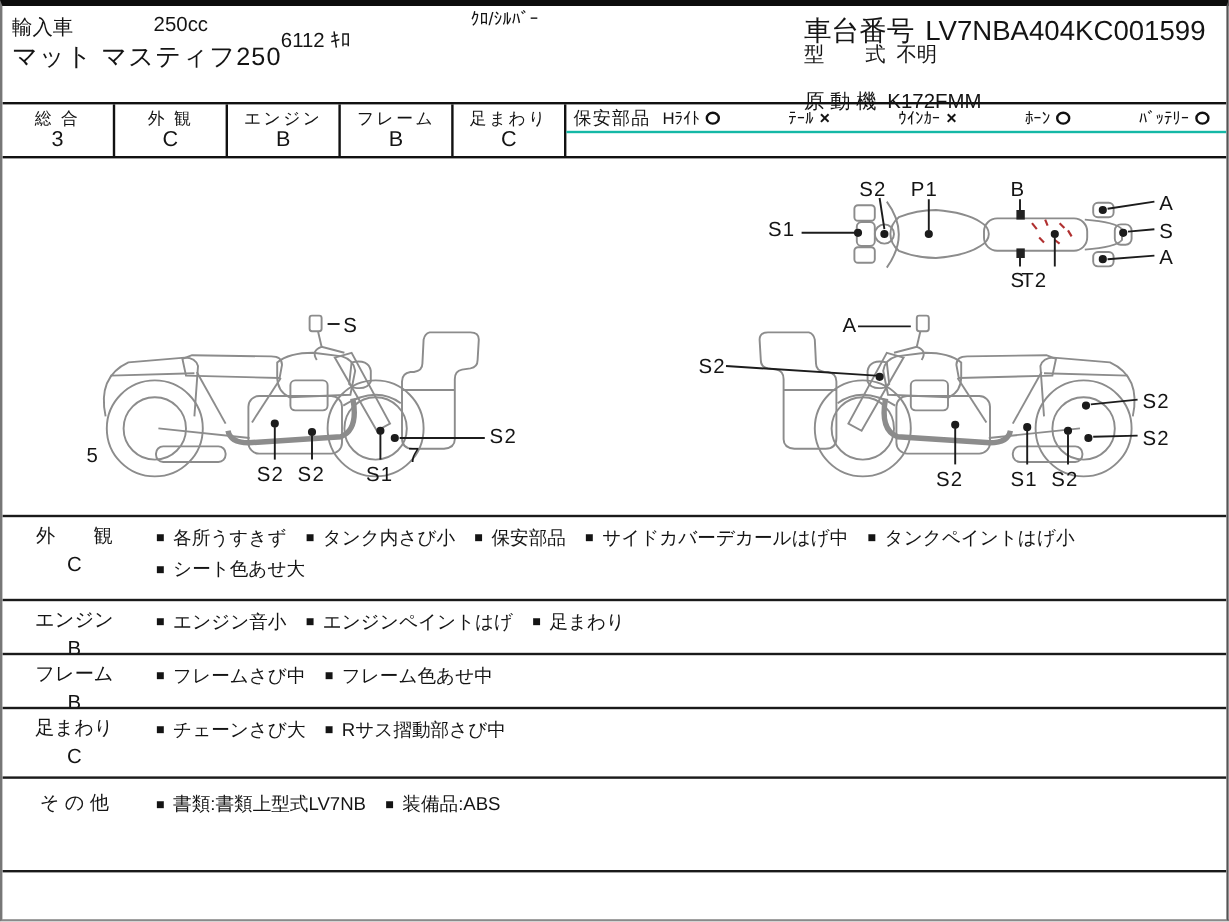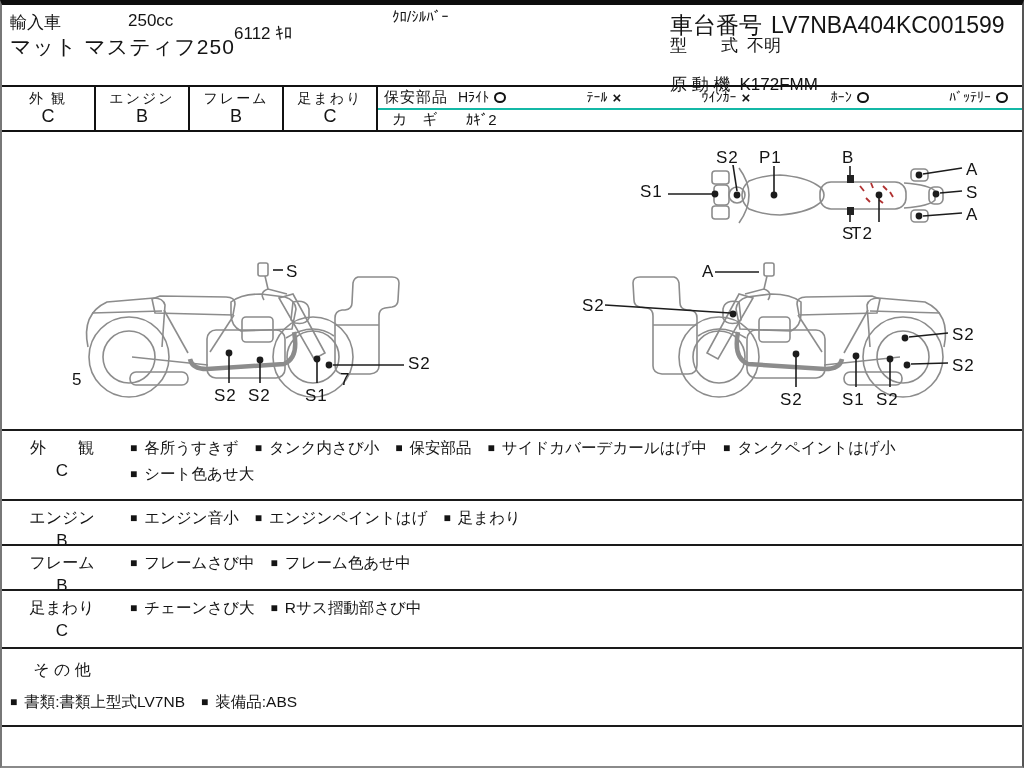--- a/index.html
+++ b/index.html
@@ -49,21 +49,21 @@
   .crow .cname{font-size:16px;}
   .crow .cgrade{font-size:17px;}
   .citems{flex:1;padding:7px 6px 0 8px;}
   .cond-line{margin-bottom:5px;}
   .cond-item{margin-right:16px;font-size:15.5px;display:inline-flex;align-items:center;}
   .cond-item .bullet{font-size:12px;margin-right:7px;position:relative;top:-1px;}
   .row-gaikan{top:424px;height:70px;}
   .row-engine{top:494px;height:45px;}
   .row-frame{top:539px;height:45px;}
   .row-ashi{top:584px;height:58px;}
-  .row-sonota{top:642px;height:78px;flex-direction:column;}
+  .row-sonota{top:642px;height:78px;}
   .row-sonota .clab{padding-top:10px;}
   .row-sonota .citems{padding-top:11px;}
   .bottom-strip{left:0;top:720px;width:1020px;height:41px;border-top:2px solid #1a1a1a;}
 </style>
 </head>
 <body>
 
 <div class="sheet">
 
   <div>
@@ -78,20 +78,24 @@
     <span class="abs h-r2">
       <span>型　　式</span><span class="h-val">不明</span>
     </span>
     <span class="abs h-r3">
       <span>原 動 機</span><span class="h-val">K172FMM</span>
     </span>
   </div>
 
   <div class="abs ratings">
     <div class="rcell">
+      <span class="rlab">総 合</span>
+      <span class="rval">3</span>
+    </div>
+    <div class="rcell">
       <span class="rlab">外 観</span>
       <span class="rval">C</span>
     </div>
     <div class="rcell">
       <span class="rlab">エンジン</span>
       <span class="rval">B</span>
     </div>
     <div class="rcell">
       <span class="rlab">フレーム</span>
       <span class="rval">B</span>
@@ -118,24 +122,20 @@
             </span>
             <span class="safety-item">
               <span class="sname">ﾎｰﾝ</span>
               <span class="ring"></span>
             </span>
             <span class="safety-item">
               <span class="sname">ﾊﾞｯﾃﾘｰ</span>
               <span class="ring"></span>
             </span>
           </span>
-      </div>
-      <div class="safety-key">
-        <span>カ　ギ</span>
-        <span class="kv">ｶｷﾞ2</span>
       </div>
     </div>
   </div>
 
   <div class="abs diagram">
     <svg width="1020" height="297" viewBox="0 0 1020 297">
       <defs>
         <g id="bike" stroke="#8c8c8c" fill="none" stroke-width="1.6">
 
           <circle cx="127" cy="225" r="40"></circle>

